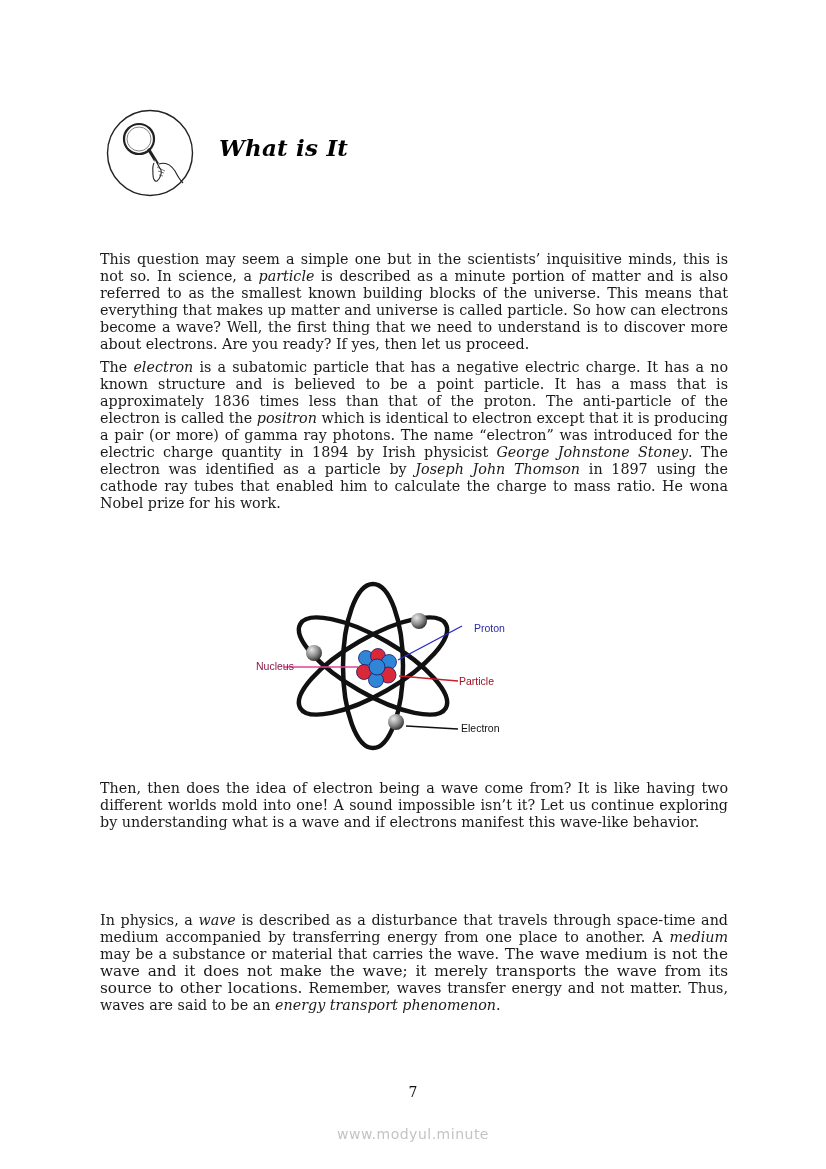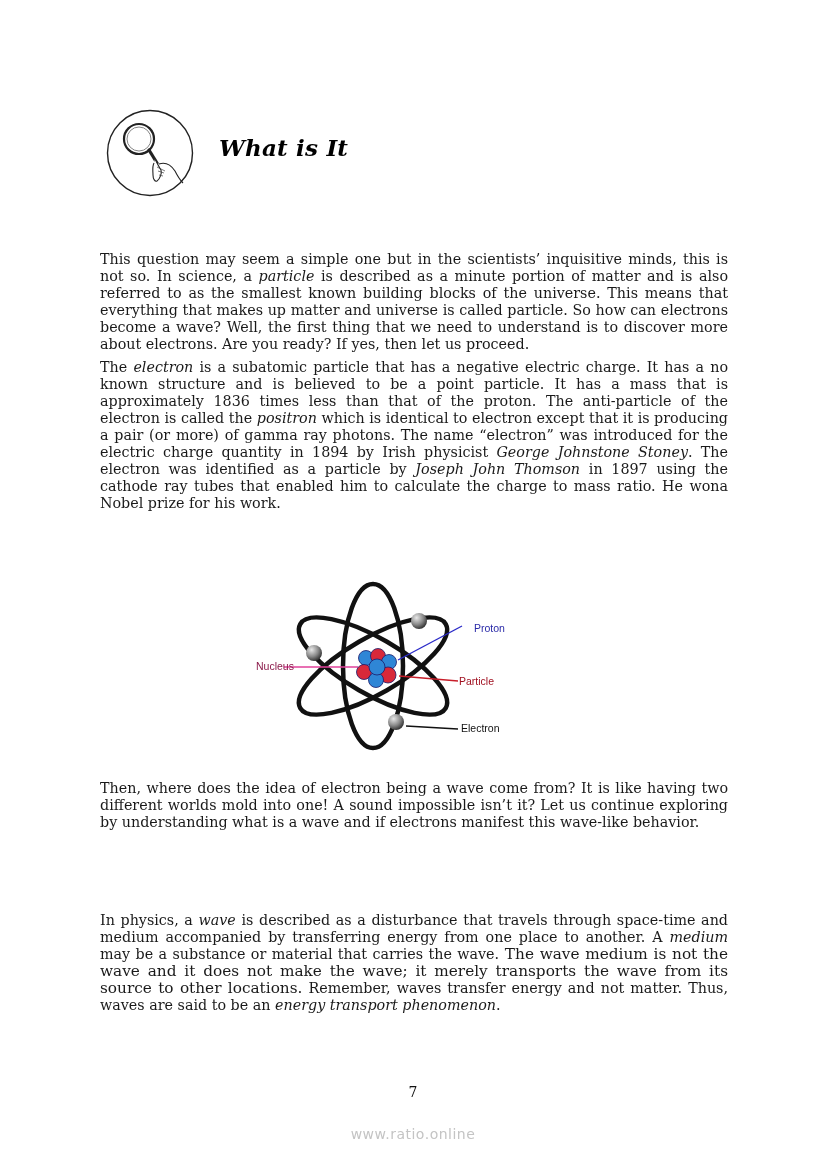--- a/index.html
+++ b/index.html
@@ -92,22 +92,22 @@
       <circle cx="183" cy="41" r="8" fill="url(#eg)"></circle>
       <circle cx="160" cy="142" r="8" fill="url(#eg)"></circle>
     </svg>
     <div class="fig-label" style="left:4px; top:80px; color:#8b1a4a;padding-left:16px;">Nucleus</div>
     <div class="fig-label" style="left:238px; top:42px; color:#2a2aa8;">Proton</div>
     <div class="fig-label" style="left:223px; top:95px; color:#a01020;">Particle</div>
     <div class="fig-label" style="left:225px; top:142px; color:#111;">Electron</div>
   </div>
 
   <div class="para p3">
-    <span>Then, where does the idea of electron being a wave come from? It is like having two different worlds mold into one! A sound impossible isn’t it?  Let us continue exploring by understanding what is a wave and if electrons manifest this wave-like behavior.</span>
+    <span>Then, then does the idea of electron being a wave come from? It is like having two different worlds mold into one! A sound impossible isn’t it?  Let us continue exploring by understanding what is a wave and if electrons manifest this wave-like behavior.</span>
   </div>
 
   <div class="para p4">
     <span>In physics, a </span><em>wave</em><span> is described as a disturbance that travels through space-time and medium accompanied by transferring energy from one place to another. A </span><em>medium</em><span> may be a substance or material that carries the wave.</span><span class="big"> The wave medium is not the wave and it does not make the wave; it merely transports the wave from its source to other locations.</span><span> Remember, waves transfer energy and not matter. Thus, waves are said to be an </span><em>energy transport phenomenon</em><span>.</span>
   </div>
 
   <div class="page-number">7</div>
-  <div class="watermark">www.ratio.online</div>
+  <div class="watermark">www.modyul.minute</div>
 </div>
 
 </body></html>

